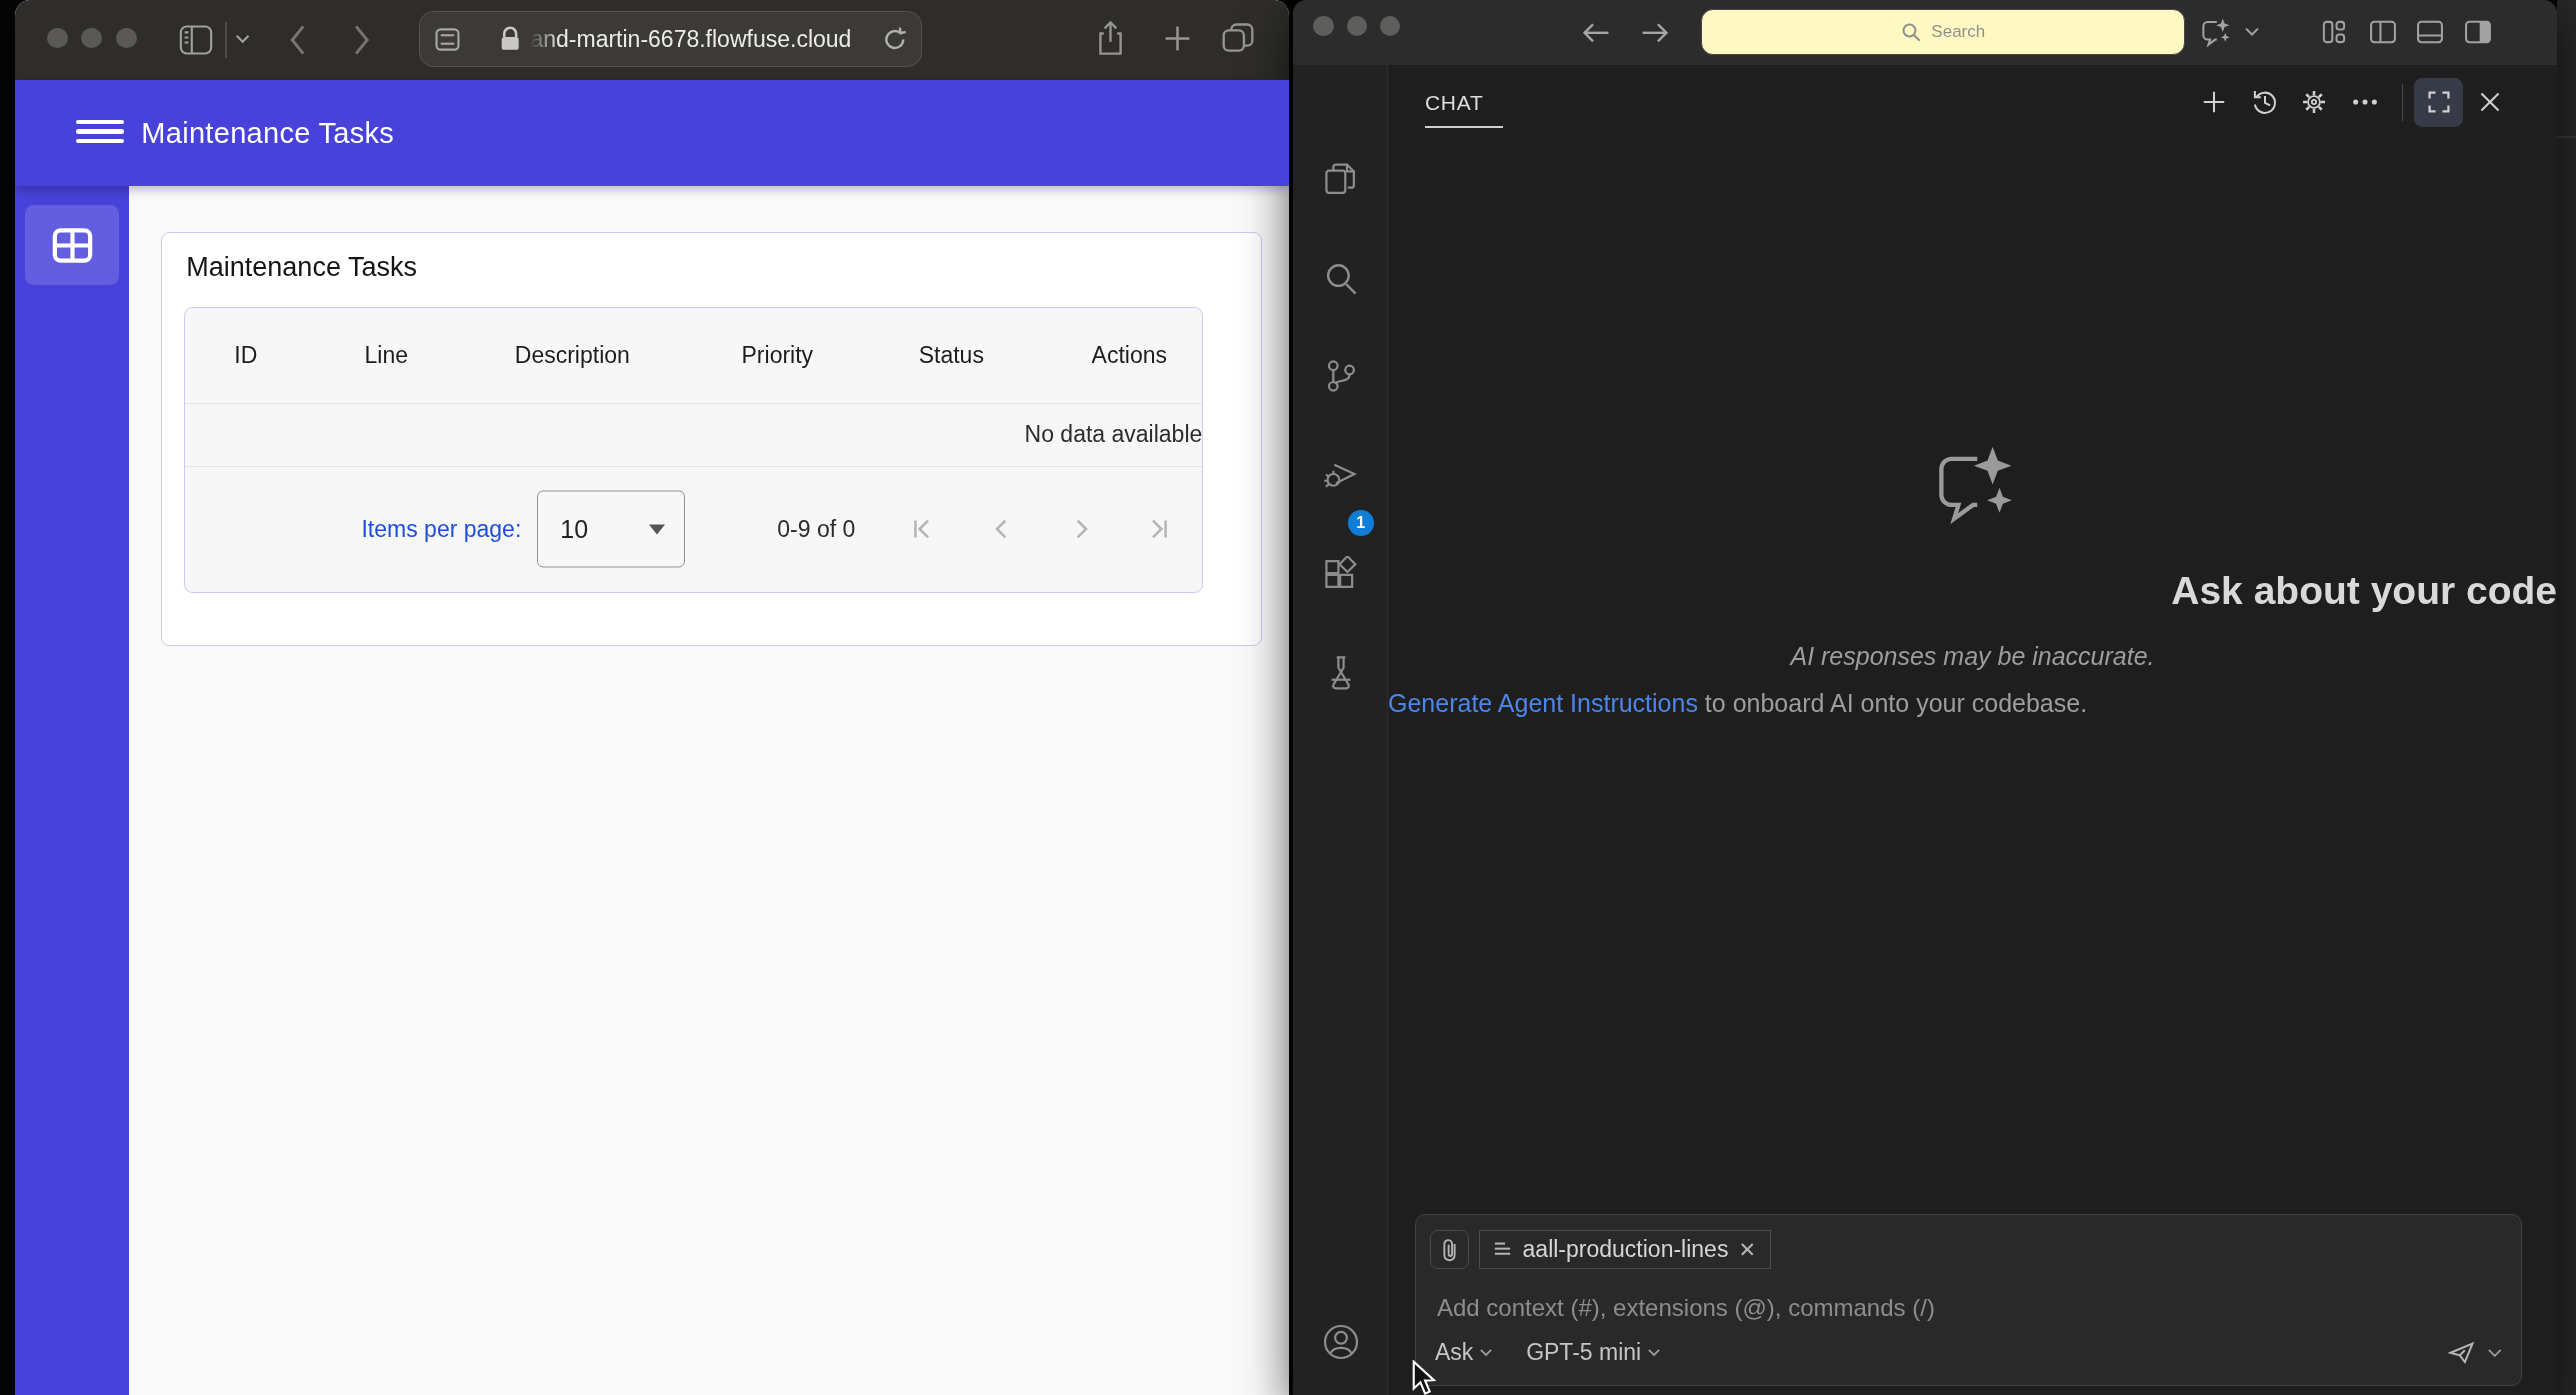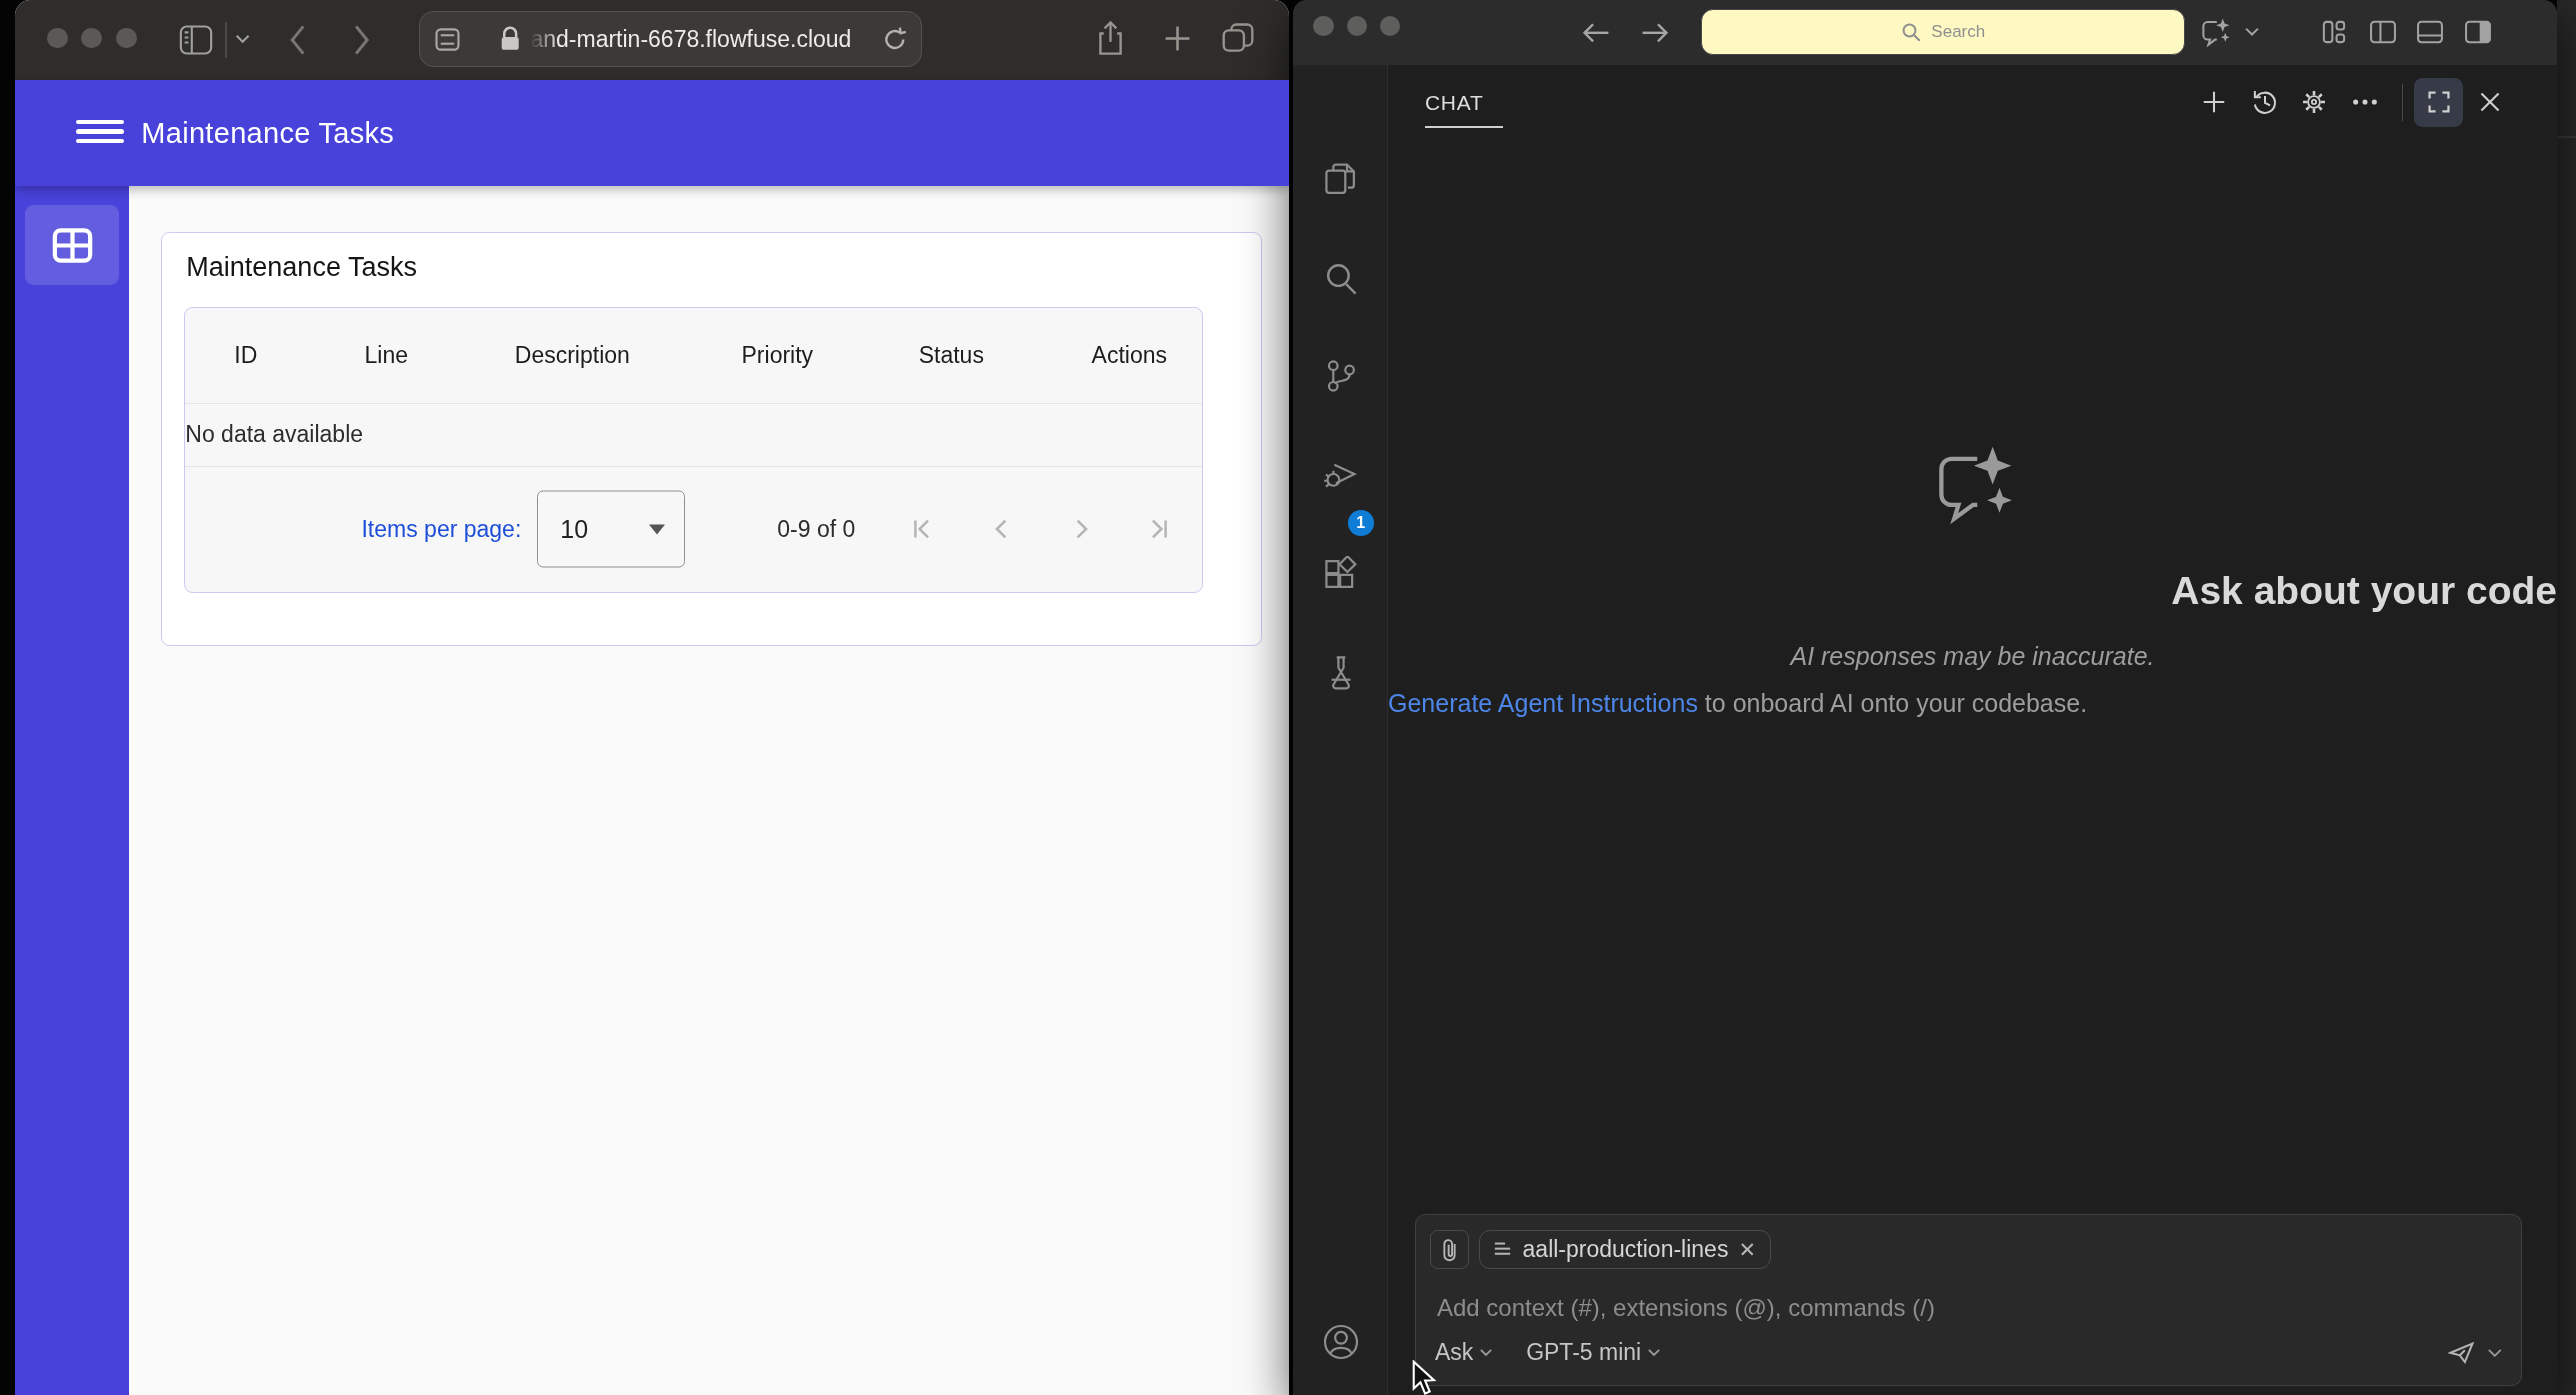--- a/index.html
+++ b/index.html
@@ -34,21 +34,21 @@
   .content{position:absolute;left:114px;top:186px;right:0;bottom:0;background:#fafafa;}
   .card{position:absolute;left:32px;top:46px;width:1101px;height:414px;background:#fff;
         border:1.7px solid #ccc8f0;border-radius:8.5px;box-sizing:border-box;}
   .card h2{position:absolute;left:24px;top:19px;margin:0;font-size:27px;font-weight:400;color:#151515;}
   .tablebox{position:absolute;left:22px;top:74px;width:1019px;height:286px;background:#f7f7f7;
             border:1.7px solid #ccc8f0;border-radius:8.5px;box-sizing:border-box;overflow:hidden;}
   .th{position:absolute;top:0;height:95px;line-height:95px;font-size:23px;color:#1d1d1d;transform:translateX(-50%);}
   .th.first{transform:none;}
   .sep{position:absolute;left:0;width:100%;height:1.3px;background:#e4e4e4;}
   .empty-row{position:absolute;left:0;top:96px;width:100%;height:61px;line-height:61px;
-             text-align:left;font-size:23px;color:#2c2c2c;}
+             text-align:right;font-size:23px;color:#2c2c2c;}
   .pager{position:absolute;left:0;top:159px;width:100%;height:124px;}
   .pp-label{position:absolute;left:0;width:336px;text-align:right;top:50%;transform:translateY(-50%);
             font-size:23px;color:#1d4ed8;}
   .select{position:absolute;left:352px;top:50%;transform:translateY(-50%);width:148px;height:77px;
           border:1.7px solid #8f8f8f;border-radius:6px;box-sizing:border-box;display:flex;align-items:center;cursor:pointer;}
   .select span{font-size:25px;color:#222;margin-left:22px;}
   .select .tri{position:absolute;right:19px;top:50%;margin-top:-4.3px;width:0;height:0;
                border-left:8.5px solid transparent;border-right:8.5px solid transparent;border-top:10.2px solid #555;}
   .range{position:absolute;left:631px;transform:translate(-50%,-50%);top:50%;font-size:23px;color:#2b2b2b;}
   .pgbtn{position:absolute;top:50%;transform:translate(-50%,-50%);color:#b5b5b4;cursor:default;}
@@ -82,21 +82,21 @@
   .empty-title{position:absolute;left:0;width:100%;top:504px;text-align:right;
                font-size:39px;font-weight:600;color:#d9d9d9;}
   .empty-sub{position:absolute;left:0;width:100%;top:577px;text-align:center;font-size:25px;color:#9d9d9d;font-style:italic;}
   .empty-link{position:absolute;left:0;width:100%;top:624px;font-size:25px;color:#9d9d9d;}
   .empty-link a{color:#4d86e8;text-decoration:none;cursor:pointer;}
   .inputbox{position:absolute;left:27px;top:1149px;width:1107px;height:172px;background:#292929;
             border:1.3px solid #414141;border-radius:10.2px;box-sizing:border-box;}
   .chiprow{position:absolute;left:13.6px;top:15.3px;display:flex;gap:10.2px;align-items:center;}
   .clipbtn{width:39px;height:39px;border:1.3px solid #4a4a4a;border-radius:7.7px;box-sizing:border-box;
            display:flex;align-items:center;justify-content:center;color:#b5b5b5;cursor:pointer;}
-  .chip{height:39px;border:1.3px solid #4a4a4a;border-radius:11px;box-sizing:border-box;
+  .chip{height:39px;border:1.3px solid #4a4a4a;border-radius:0;box-sizing:border-box;
         display:flex;align-items:center;gap:10.2px;padding:0 13.6px;cursor:pointer;}
   .chip .lbl{font-size:23px;color:#d6d6d6;}
   .chip .x{font-size:21px;color:#b5b5b5;}
   .chatinput{position:absolute;left:19px;top:73px;width:894px;height:37px;background:transparent;border:none;
              outline:none;font-size:24px;color:#ddd;font-family:"Liberation Sans","DejaVu Sans",sans-serif;}
   .chatinput::placeholder{color:#8d8d8d;}
   .controls{position:absolute;left:19px;right:19px;bottom:13.6px;height:37px;display:flex;align-items:center;color:#c6c6c6;}
   .ctrl{display:flex;align-items:center;gap:6.8px;font-size:23px;cursor:pointer;}
   .spacer{flex:1;}
   .sliver{position:absolute;right:0;top:0;width:19px;height:1395px;background:#282828;}

